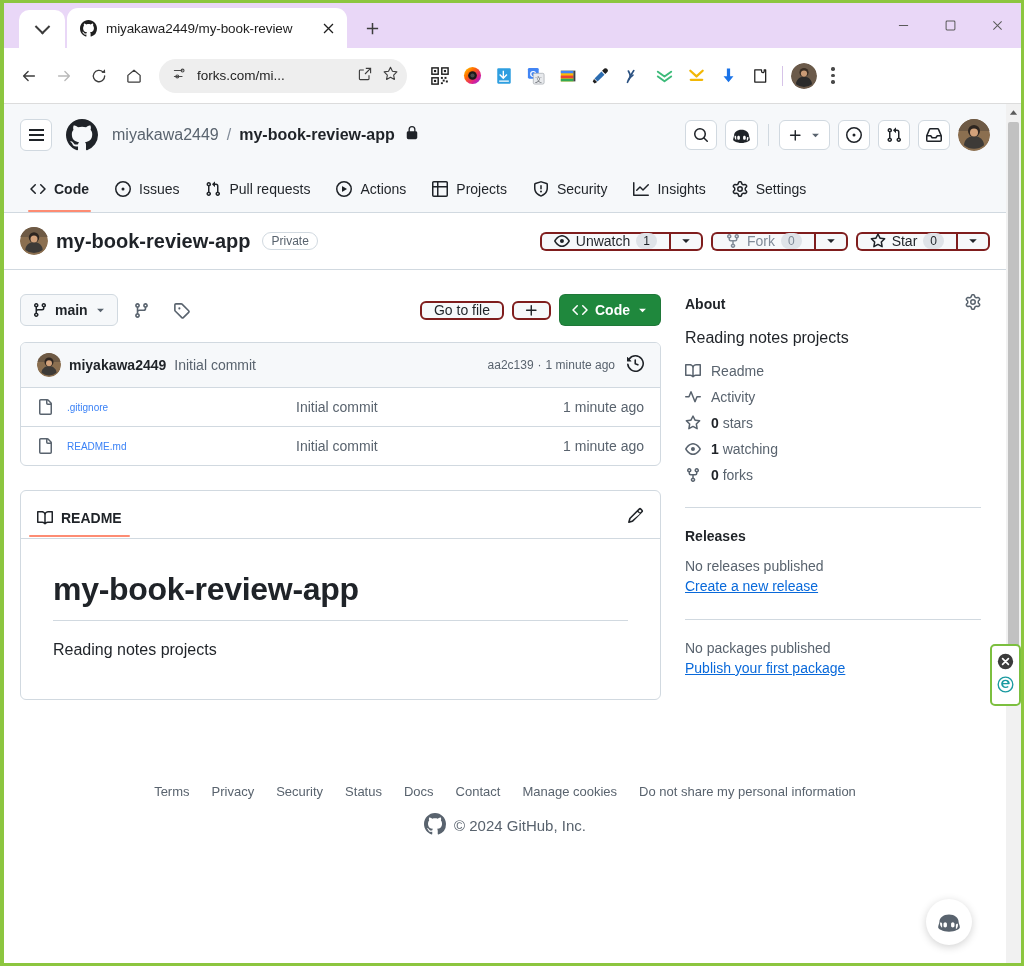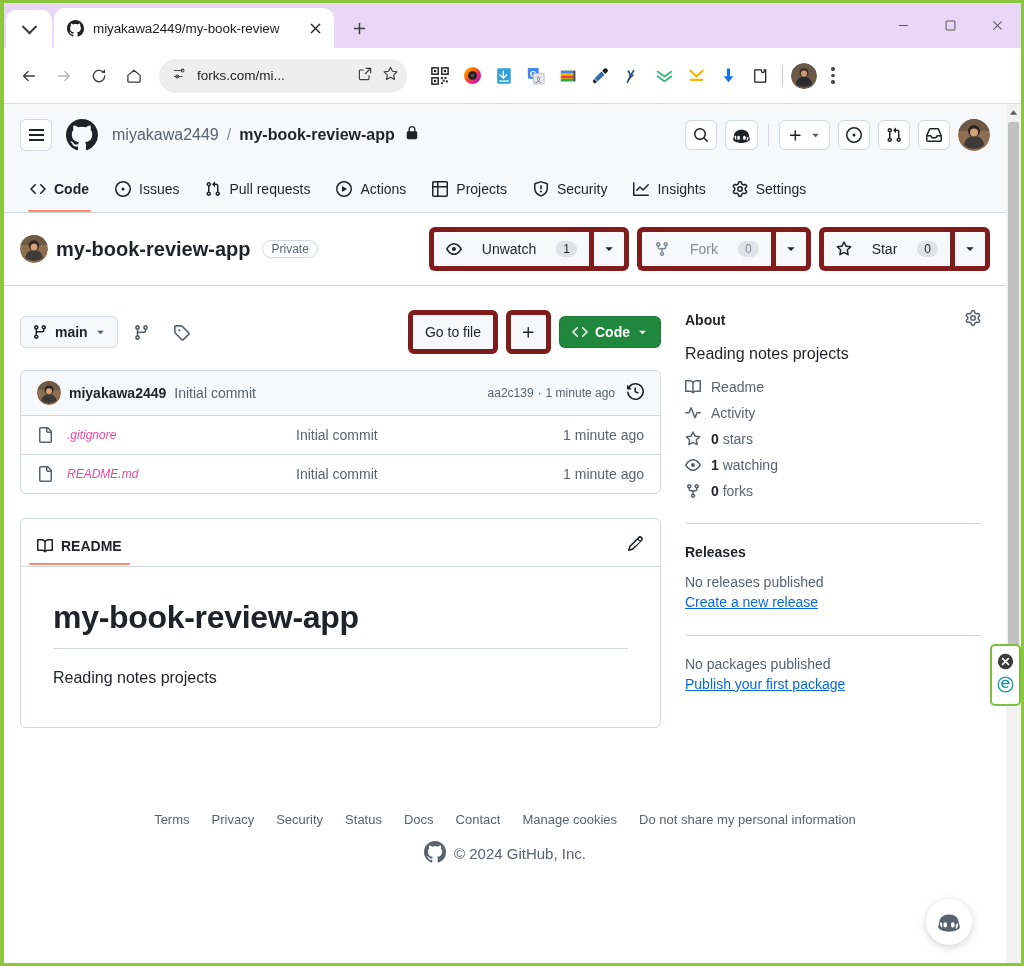--- a/index.html
+++ b/index.html
@@ -16,21 +16,21 @@
     position: absolute; inset: 0;
     border-left: 4px solid #8cc63f;
     border-right: 3px solid #8cc63f;
     border-top: 3px solid #8cc63f;
     border-bottom: 3px solid #8cc63f;
     background: #ffffff;
     display: flex; flex-direction: column;
   }
   .tabstrip {
     height: 45px; background: #e9d7f7; position: relative;
-    display: flex; align-items: flex-end; flex: 0 0 45px;
+    display: flex; align-items: flex-end; flex: 0 0 45px; padding-left: 13px;
   }
   .tab-listbtn {
     width: 46px; height: 38px; margin-left: 2px;
     background: #ffffff; border-radius: 10px 10px 0 0;
     display: flex; align-items: center; justify-content: center;
   }
   .chev { width: 11px; height: 11px; border-right: 2px solid #3c3c3c; border-bottom: 2px solid #3c3c3c;
           transform: rotate(45deg) translate(-2px,-2px); }
   .tab {
     height: 40px; min-width: 280px; max-width: 290px;
@@ -93,22 +93,22 @@
   .nav-item.active::after { content: ""; position: absolute; left: 8px; right: 8px; bottom: 0; height: 2px; background: #fd8c73; border-radius: 2px; }
 
   
   .repo-title-row { display: flex; align-items: center; padding: 14px 16px; border-bottom: 1px solid #d1d9e0; background:#fff; gap: 8px; }
   .repo-avatar { width: 28px; height: 28px; border-radius: 50%; overflow: hidden; flex:0 0 28px;}
   .repo-name { font-size: 20px; font-weight: bold; color: #1f2328; }
   .badge-private { font-size: 12px; color: #59636e; border: 1px solid #d1d9e0; border-radius: 2em; padding: 1px 8px; margin-left: 4px;}
   .repo-actions { margin-left: auto; display: flex; align-items: center; gap: 8px; }
   .btn-group { display: flex; align-items: stretch; }
   .btn {
-    height: 44px; border: 5px solid #7f1d1d; background: #f6f8fa; border-radius: 6px;
-    display: flex; align-items: center; gap: 20px; padding: 0 12px; font-size: 14px; color: #1f2328;
+    height: 19px; border: 2px solid #7f1d1d; background: #f6f8fa; border-radius: 6px;
+    display: flex; align-items: center; gap: 6px; padding: 0 12px; font-size: 14px; color: #1f2328;
   }
   .btn.split-l { border-radius: 6px 0 0 6px; border-right: none; }
   .btn.split-r { border-radius: 0 6px 6px 0; padding: 0 9px; }
   .count-pill { background: #dfe3e8; border-radius: 2em; font-size: 12px; padding: 1px 7px; color: #1f2328; }
   .btn.disabled { color: #818b98; }
   .btn.disabled .count-pill { color: #818b98; }
 
   
   .content { display: flex; padding: 24px 25px 0 16px; gap: 24px; background: #fff; }
   .col-main { flex: 1 1 auto; min-width: 0; max-width: 652px; }
@@ -124,21 +124,21 @@
 
   .filebox { border: 1px solid #d1d9e0; border-radius: 6px; overflow: hidden; }
   .commit-row { background: #f6f8fa; display: flex; align-items: center; padding: 10px 16px; gap: 8px; border-bottom: 1px solid #d1d9e0; }
   .commit-avatar { width: 24px; height: 24px; border-radius: 50%; overflow: hidden; flex:0 0 24px;}
   .commit-author { font-size: 14px; font-weight: bold; color: #1f2328; }
   .commit-msg { font-size: 14px; color: #59636e; }
   .commit-right { margin-left: auto; display: flex; align-items: center; gap: 12px; }
   .commit-meta { font-size: 12px; color: #59636e; }
   .file-row { display: flex; align-items: center; padding: 11px 16px; border-bottom: 1px solid #d1d9e0; gap: 14px; }
   .file-row:last-child { border-bottom: none; }
-  .file-name { font-size: 12px; color: #ec4899; flex: 0 0 215px; font-style: italic; }
+  .file-name { font-size: 10px; color: #3b82f6; flex: 0 0 215px; }
   .file-commit { font-size: 14px; color: #59636e; flex: 1; }
   .file-time { font-size: 14px; color: #59636e; text-align: right; white-space: nowrap;}
 
   .readme-box { border: 1px solid #d1d9e0; border-radius: 6px; margin-top: 24px; overflow: hidden; }
   .readme-head { display: flex; align-items: center; padding: 16px 16px 0 16px; position: relative; }
   .readme-tab { display: flex; align-items: center; gap: 8px; font-size: 14px; font-weight: bold; color: #1f2328; padding-bottom: 10px; position: relative; }
   .readme-tab::after { content:""; position: absolute; left: -8px; right: -8px; bottom: -1px; height: 2px; background: #fd8c73; border-radius: 2px;}
   .readme-head-line { border-bottom: 1px solid #d1d9e0; }
   .readme-edit { margin-left: auto; padding-bottom: 10px; }
   .readme-body { padding: 32px 32px 40px 32px; }

